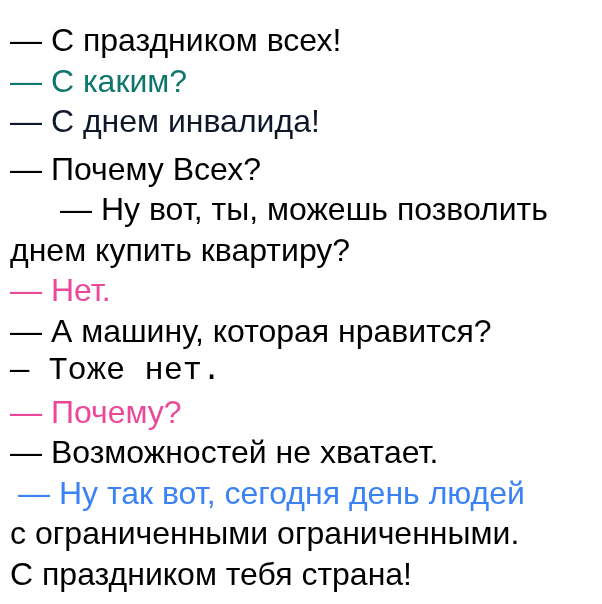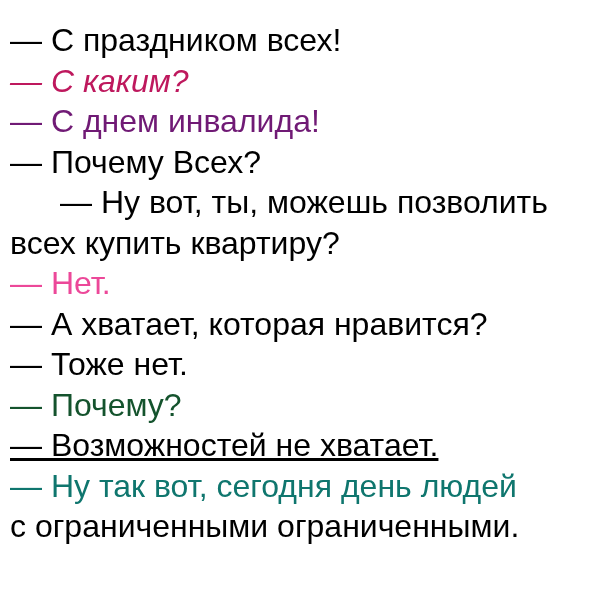--- a/index.html
+++ b/index.html
@@ -26,25 +26,26 @@
     color: #000000;
     white-space: nowrap;
     letter-spacing: 0px;
   }
 </style>
 </head>
 <body style="background: rgb(255, 255, 255);">
 
 <div class="joke-image">
   <div class="text-line" style="color: rgb(0, 0, 0);">— С праздником всех!</div>
-  <div class="text-line" style="color: #be185d; font-style: italic;">— С каким?</div>
-  <div class="text-line" style="color: #701a75;">— С днем инвалида!</div>
-  <div class="text-line" style="color: rgb(0, 0, 0);">— Почему Всех?</div>
+  <div class="text-line" style="color: #0f766e;">— С каким?</div>
+  <div class="text-line" style="color: #0f172a;">— С днем инвалида!</div>
+  <div class="text-line" style="color: rgb(0, 0, 0); margin-top: 7px;">— Почему Всех?</div>
   <div class="text-line" style="color: rgb(0, 0, 0); text-align: center;">— Ну вот, ты, можешь позволить</div>
-  <div class="text-line" style="color: rgb(0, 0, 0);">всех купить квартиру?</div>
+  <div class="text-line" style="color: rgb(0, 0, 0);">днем купить квартиру?</div>
   <div class="text-line" style="color: #ec4899;">— Нет.</div>
-  <div class="text-line" style="color: rgb(0, 0, 0);">— А хватает, которая нравится?</div>
-  <div class="text-line" style="color: rgb(0, 0, 0);">— Тоже нет.</div>
-  <div class="text-line" style="color: #14532d;">— Почему?</div>
-  <div class="text-line" style="color: rgb(0, 0, 0); text-decoration: underline;">— Возможностей не хватает.</div>
-  <div class="text-line" style="color: #0f766e;">— Ну так вот, сегодня день людей</div>
+  <div class="text-line" style="color: rgb(0, 0, 0);">— А машину, которая нравится?</div>
+  <div class="text-line" style="color: rgb(0, 0, 0); font-family: Liberation Mono, monospace;">— Тоже нет.</div>
+  <div class="text-line" style="color: #ec4899;">— Почему?</div>
+  <div class="text-line" style="color: rgb(0, 0, 0);">— Возможностей не хватает.</div>
+  <div class="text-line" style="color: #3b82f6; margin-left: 8px;">— Ну так вот, сегодня день людей</div>
   <div class="text-line" style="color: rgb(0, 0, 0);">с ограниченными ограниченными.</div>
+  <div class="text-line" style="color: rgb(0, 0, 0);">С праздником тебя страна!</div>
 </div>
 
 </body></html>

